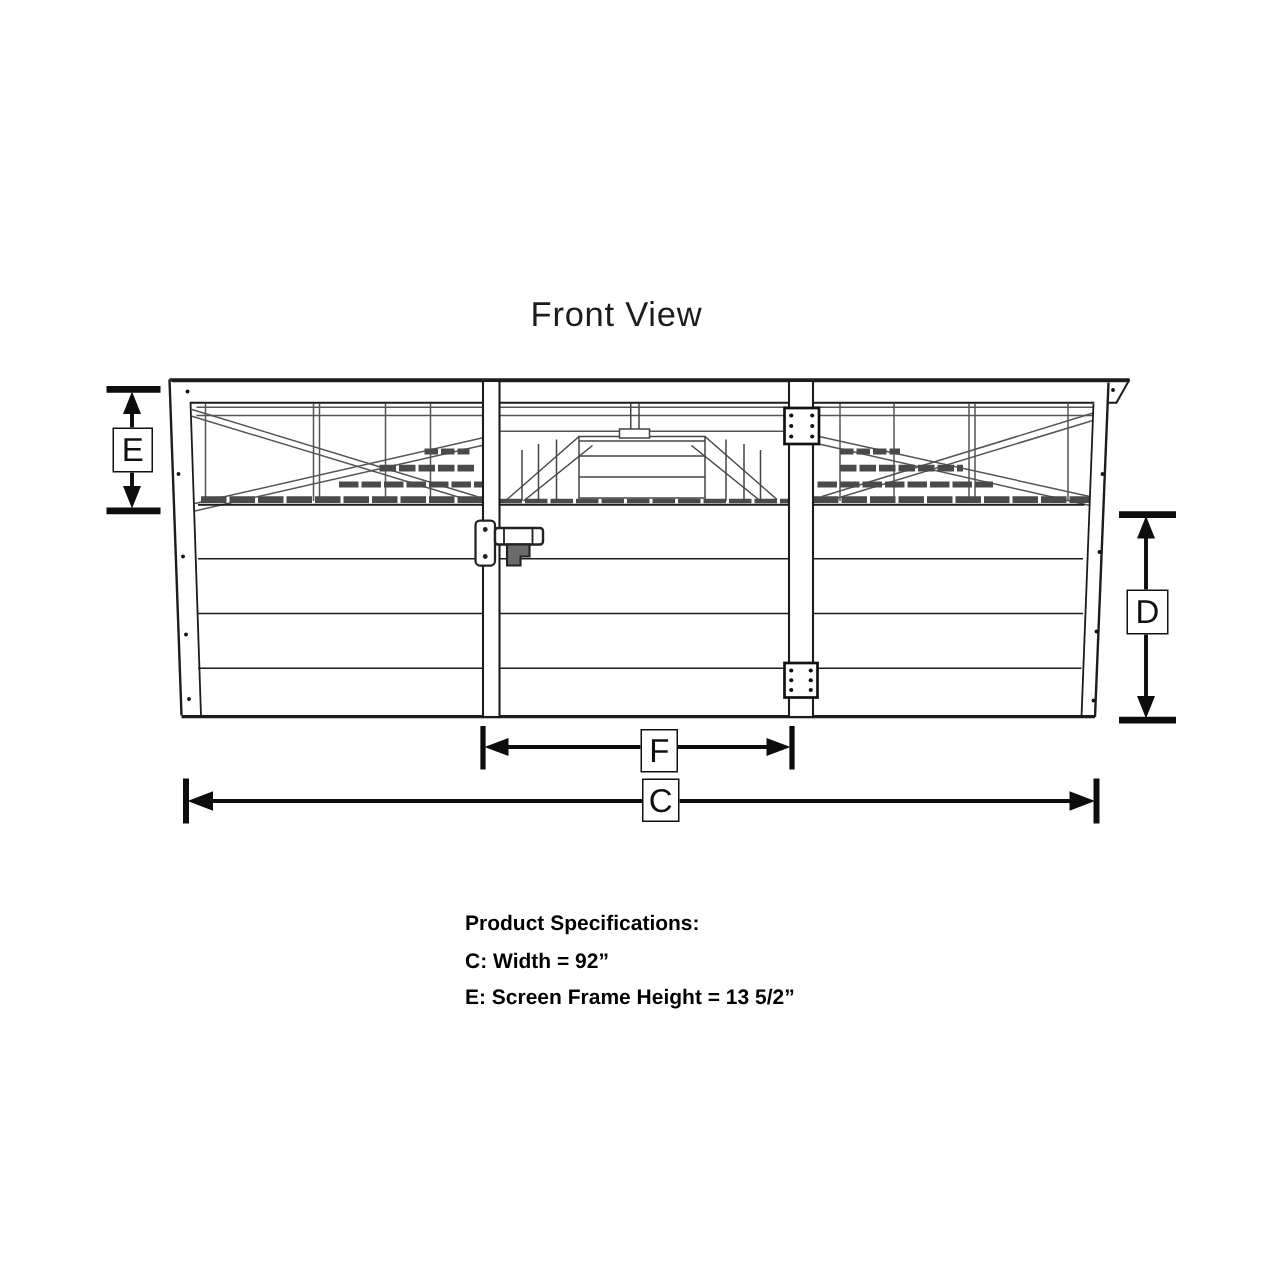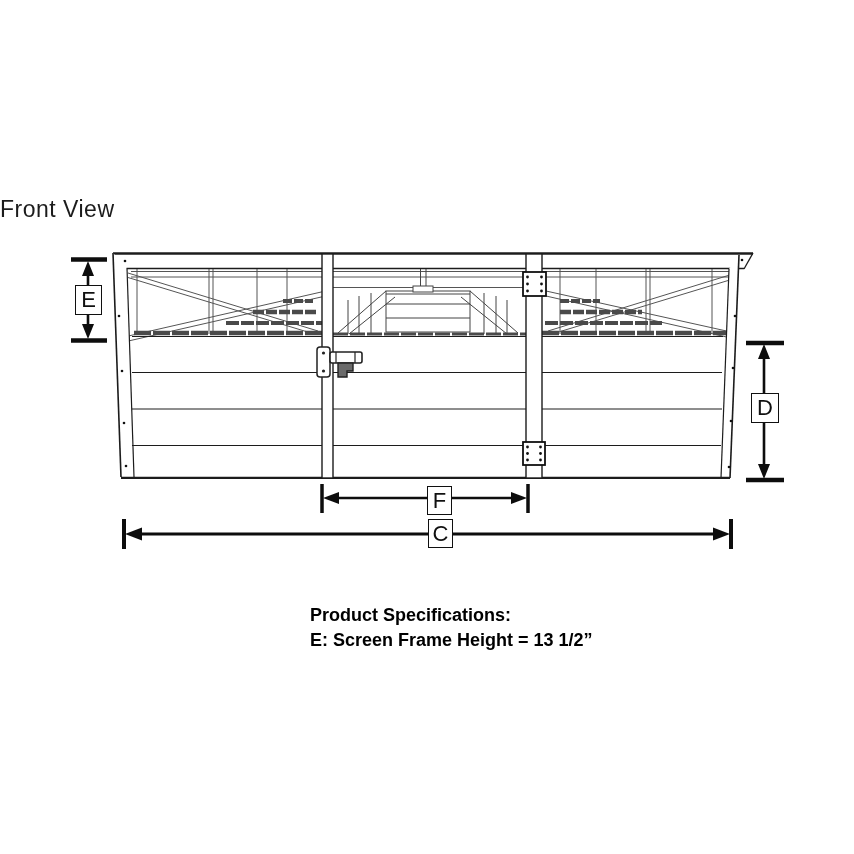--- a/index.html
+++ b/index.html
@@ -2,36 +2,36 @@
 <html><head>
 <meta charset="utf-8">
 <style>
   html,body{margin:0;padding:0;}
   body{
     width:854px;height:854px;position:relative;background:#ffffff;
     font-family:"Liberation Sans", sans-serif;overflow:hidden;
   }
   .canvas{position:absolute;inset:0;width:854px;height:854px;}
   .title{
-    position:absolute;left:0;top:196px;width:822px;
+    position:absolute;left:0;top:196px;width:822px;text-align:center;
     font-size:23px;font-weight:400;color:#1c1c1c;letter-spacing:0.5px;
   }
   .drawing{position:absolute;left:60px;top:245px;width:740px;height:315px;}
   .dim-box{
     position:absolute;background:#ffffff;border:1.4px solid #101010;
     display:flex;align-items:center;justify-content:center;
     font-size:22px;font-weight:400;color:#101010;box-sizing:border-box;
   }
   .dim-box.e{left:75px;top:285px;width:27px;height:30px;}
   .dim-box.d{left:751px;top:393px;width:28px;height:30px;}
   .dim-box.f{left:427px;top:486px;width:25px;height:29px;}
   .dim-box.c{left:428px;top:519px;width:25px;height:29px;}
   .specs{
     position:absolute;left:310px;top:603px;width:420px;
-    color:#000;font-weight:700;font-size:18px;line-height:24.6px;
+    color:#000;font-weight:700;font-size:14px;line-height:24.6px;
   }
   .specs div{white-space:nowrap;}
 </style>
 </head>
 <body>
 
 <div class="canvas">
 
   <div class="title">Front View</div>
 
@@ -217,16 +217,17 @@
   </div>
   <div class="dim-box f">
     <span>F</span>
   </div>
   <div class="dim-box c">
     <span>C</span>
   </div>
 
   <div class="specs">
     <div>Product Specifications:</div>
-    <div>E: Screen Frame Height = 13 1/2”</div>
+    <div>C: Width = 92”</div>
+    <div>E: Screen Frame Height = 13 5/2”</div>
   </div>
 
 </div>
 
 </body></html>

